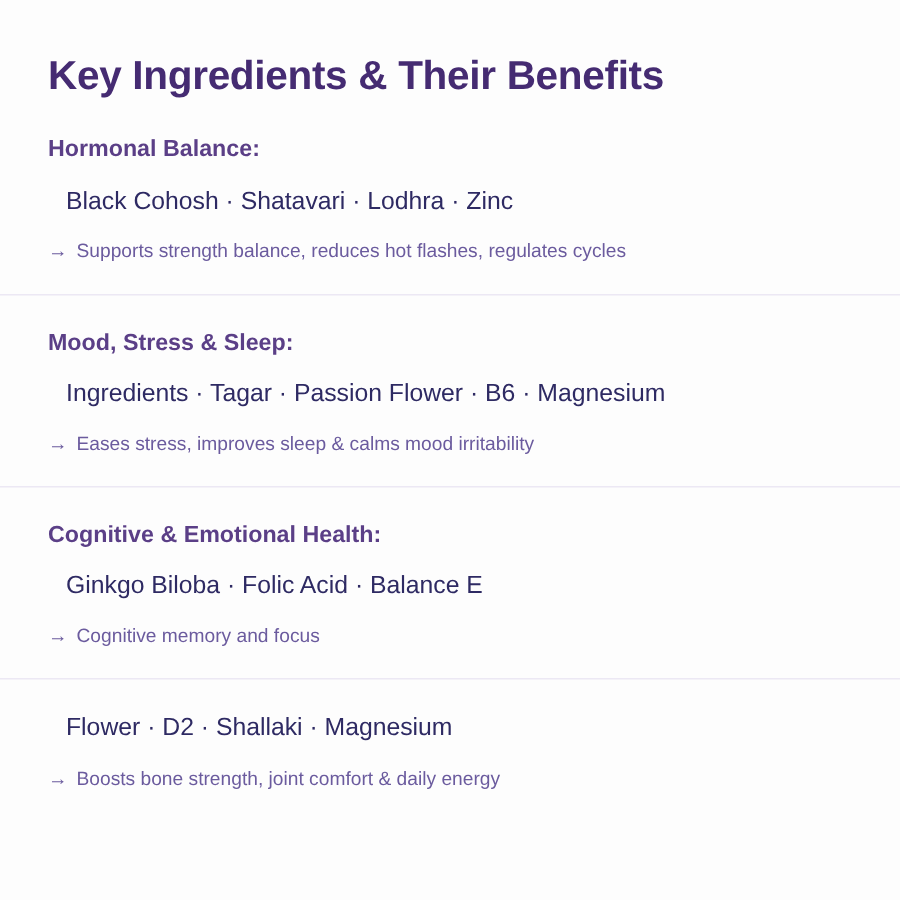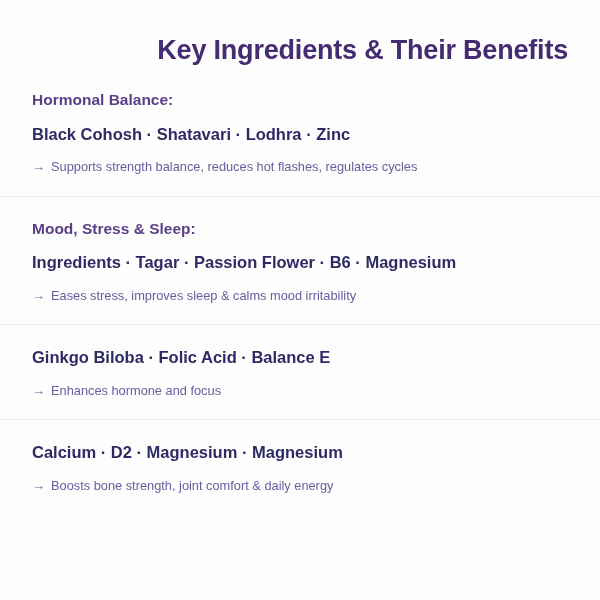--- a/index.html
+++ b/index.html
@@ -25,21 +25,20 @@
   }
 
   .page-title {
     color: #452b72;
     font-size: 27px;
     font-weight: bold;
     letter-spacing: -0.2px;
     margin: 0;
     padding: 34px 32px 0 32px;
     line-height: 1.2;
-    text-align: right;
   }
 
   .sections {
     display: flex;
     flex-direction: column;
   }
 
   .section {
     padding: 22px 32px 20px 32px;
   }
@@ -60,23 +59,23 @@
     color: #5b3f87;
     font-size: 15.5px;
     font-weight: bold;
     line-height: 1.25;
     margin: 0 0 14px 0;
   }
 
   .ingredients {
     color: #2e2a63;
     font-size: 16.5px;
-    font-weight: bold;
+    font-weight: normal;
     line-height: 1.3;
-    margin: 0 0 13px 0;
+    margin: 0 0 13px 12px;
   }
 
   .benefit {
     color: #6b5b9e;
     font-size: 12.8px;
     font-weight: normal;
     line-height: 1.35;
     margin: 0;
     display: flex;
     align-items: baseline;
@@ -114,31 +113,32 @@
       <div class="ingredients">Ingredients · Tagar · Passion Flower · B6 · Magnesium</div>
       <div class="benefit">
         <span class="benefit-arrow">→</span>
         <span>Eases stress, improves sleep &amp; calms mood irritability</span>
       </div>
     </div>
 
     <hr class="divider">
 
     <div class="section">
+      <div class="section-heading">Cognitive &amp; Emotional Health:</div>
       <div class="ingredients">Ginkgo Biloba · Folic Acid · Balance E</div>
       <div class="benefit">
         <span class="benefit-arrow">→</span>
-        <span>Enhances hormone and focus</span>
+        <span>Cognitive memory and focus</span>
       </div>
     </div>
 
     <hr class="divider">
 
     <div class="section">
-      <div class="ingredients">Calcium · D2 · Magnesium · Magnesium</div>
+      <div class="ingredients">Flower · D2 · Shallaki · Magnesium</div>
       <div class="benefit">
         <span class="benefit-arrow">→</span>
         <span>Boosts bone strength, joint comfort &amp; daily energy</span>
       </div>
     </div>
 
   </div>
 </div>
 
 </body></html>

